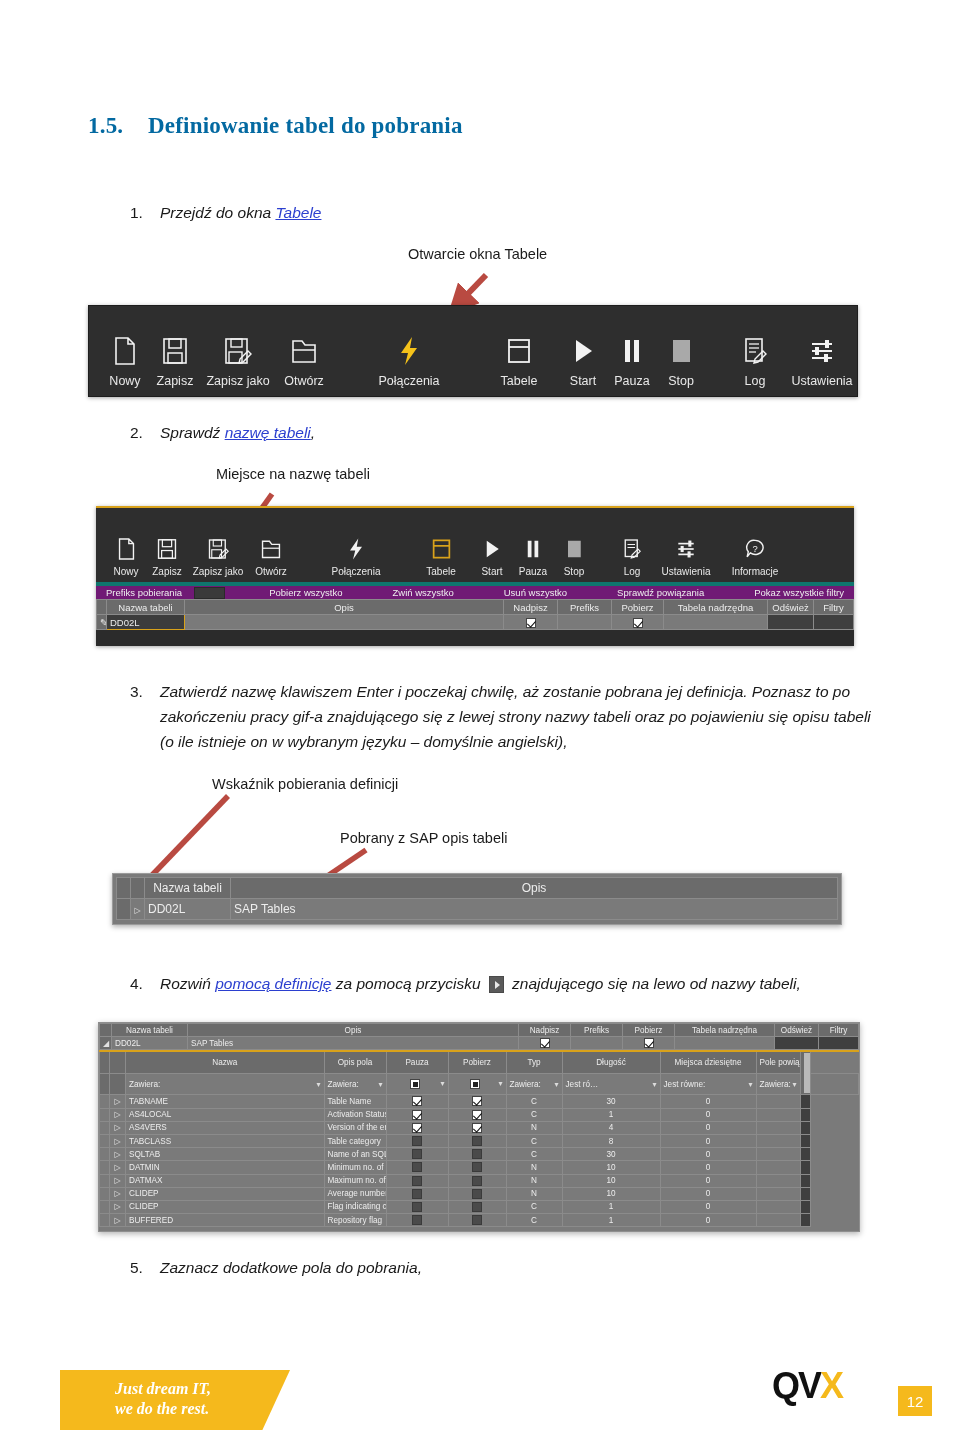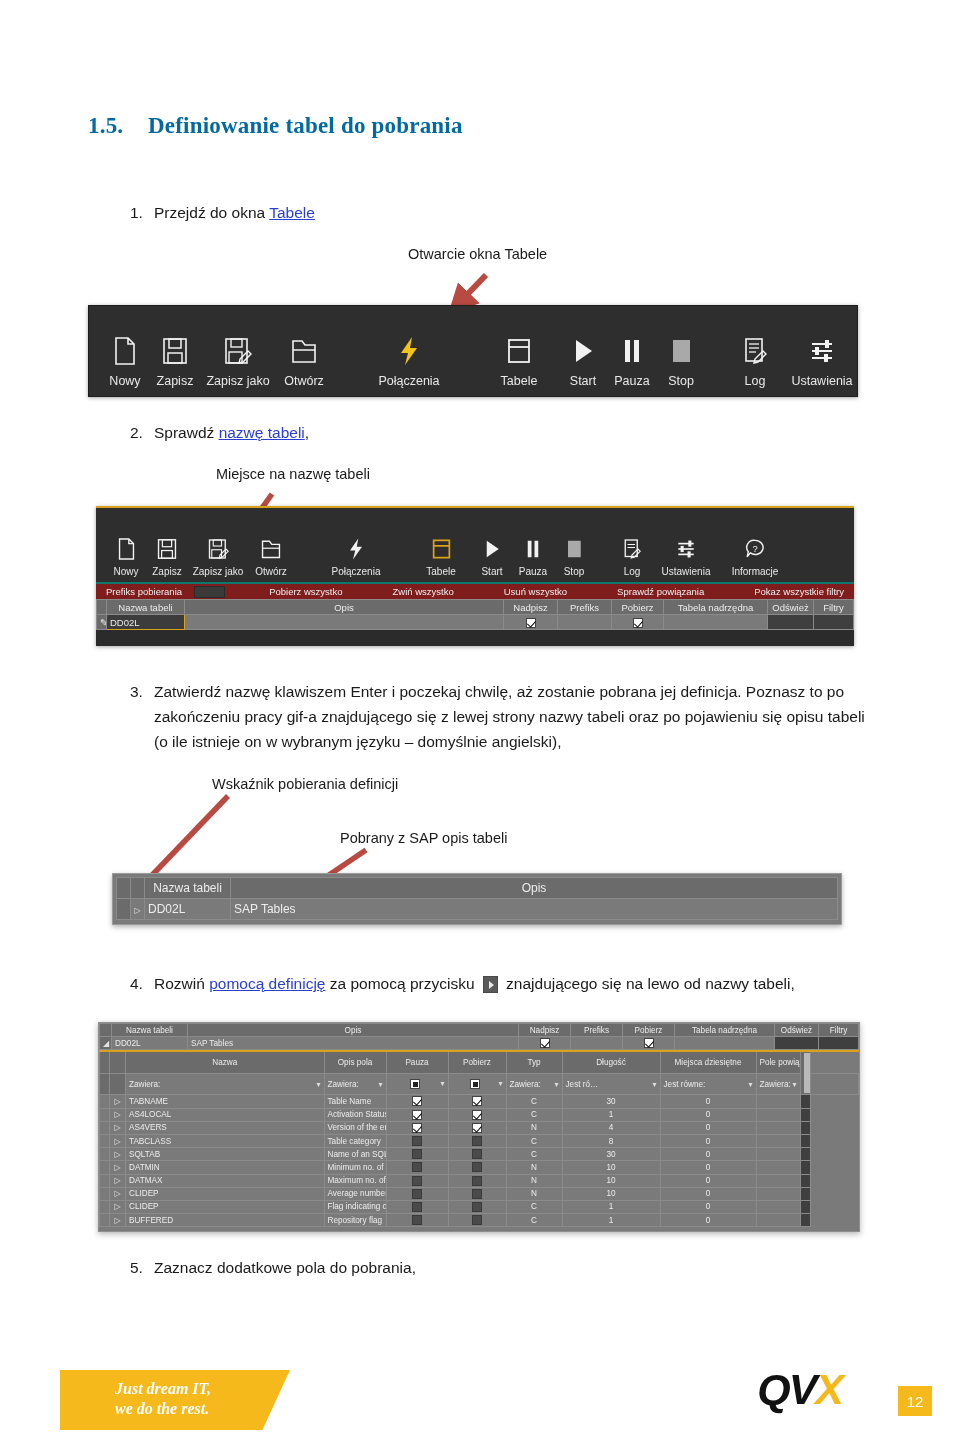--- a/index.html
+++ b/index.html
@@ -26,21 +26,21 @@
   .doc-heading .num { display:inline-block; width: 60px; }
 
   
   .step {
     position: absolute;
     font-size: 15.5px;
     line-height: 25px;
     color: #1a1a1a;
   }
   .step .snum { position:absolute; left:0; top:0; width: 26px; }
-  .step .sbody { display:block; margin-left: 24px; }
+  .step .sbody { display:block; margin-left: 30px; font-style: italic; }
   a.ulink { color:#2b3fcf; text-decoration: underline; }
 
   .caption {
     position: absolute;
     font-size: 14.5px;
     color: #1a1a1a;
     white-space: nowrap;
   }
 
   
@@ -80,23 +80,23 @@
   #shot2 .tb { padding: 8px 10px 5px 10px; height: 74px; background:#2e2e2e; }
   #shot2 .tb-ico { height: 26px; }
   #shot2 .tb-lbl { font-size: 10px; margin-top: 4px; }
 
   
   .gl { display:block; }
 
   
   .cmdbar {
     display:flex; align-items:center;
-    background:#7f1d1d; color:#efefef;
+    background:#701a75; color:#efefef;
     font-size: 9.5px; height: 17px;
-    border-top:2px solid #0f766e;
+    border-top:4px solid #0f766e;
   }
   .cmdbar .cb { padding: 0 10px; white-space:nowrap; }
   .prefix-box {
     width: 62px; height: 12px; background:#3a3a3a;
     border:1px solid #2a2a2a; margin-left: 2px;
   }
 
   .groupbar {
     background:#6f6f6f; color:#e8e8e8;
     font-size:9.5px; height:15px;
@@ -186,23 +186,22 @@
   }
   .tagline-txt {
     position:absolute; left: 55px; top: 9px;
     font-family:"Liberation Serif", serif;
     font-style: italic; font-weight: bold;
     color:#fff; font-size: 16px; line-height: 20px;
   }
   .logo {
     position:absolute; right: 118px; top: 1368px;
     font-family:"Liberation Sans", sans-serif;
-    font-weight: bold; font-size: 43px; letter-spacing:-2px;
+    font-weight: bold; font-size: 36px; letter-spacing:-2px;
     line-height: 1;
-    font-style: italic;
   }
   .logo .q, .logo .v { color:#111; }
   .logo .x { color:#f5b91c; }
   .pagebox {
     position:absolute; right: 28px; top: 1386px;
     width: 34px; height: 30px; background:#f5b91c;
     color:#fff; font-size: 15px;
     display:flex; align-items:center; justify-content:center;
   }
 </style>

